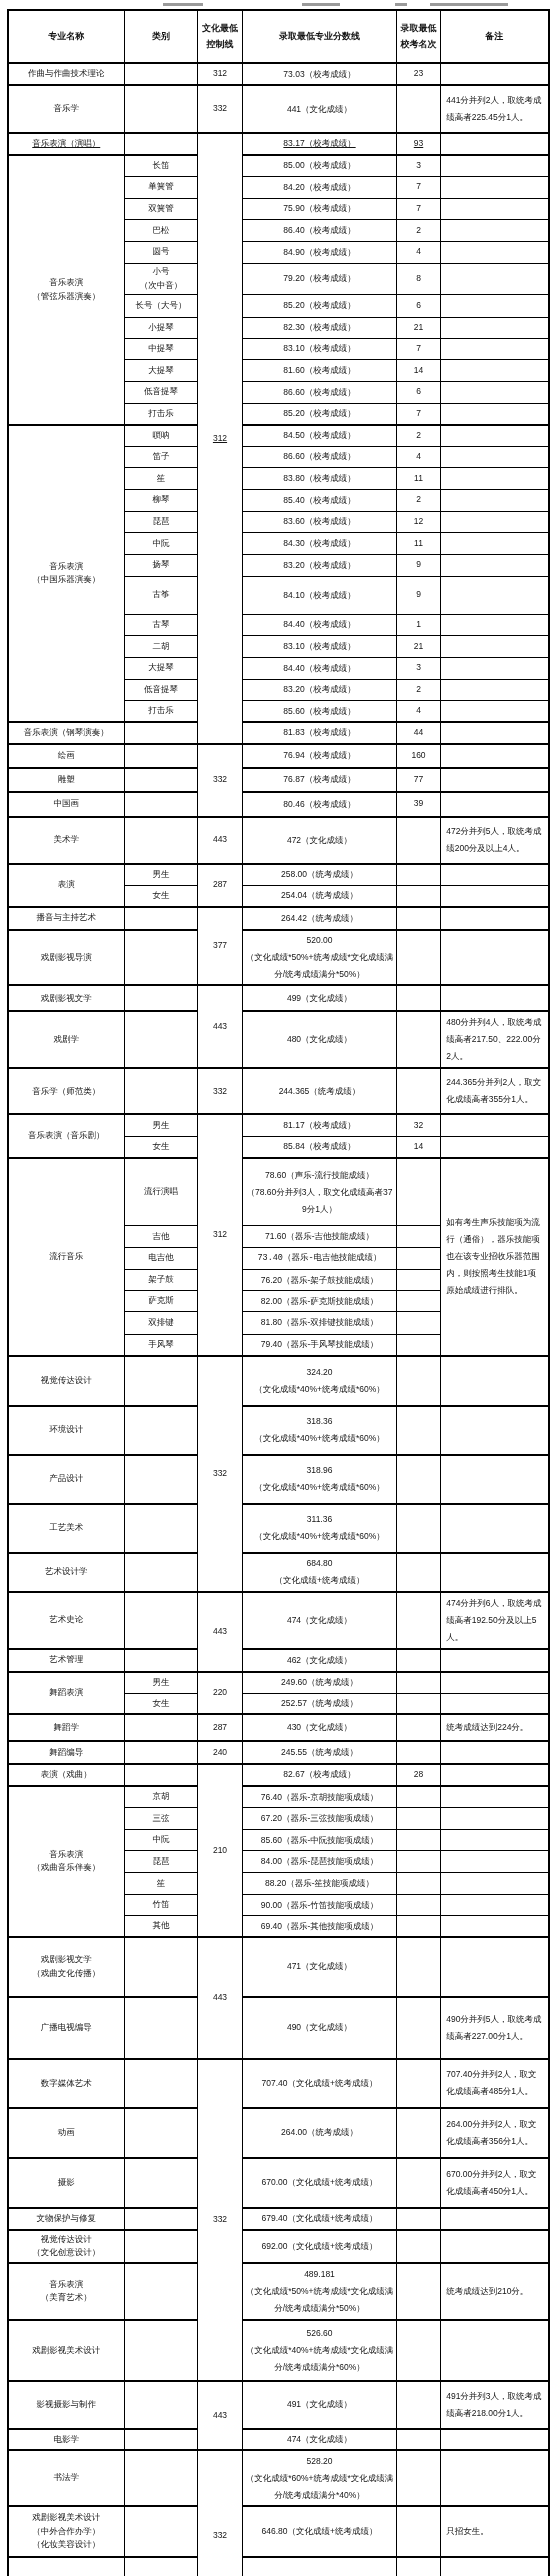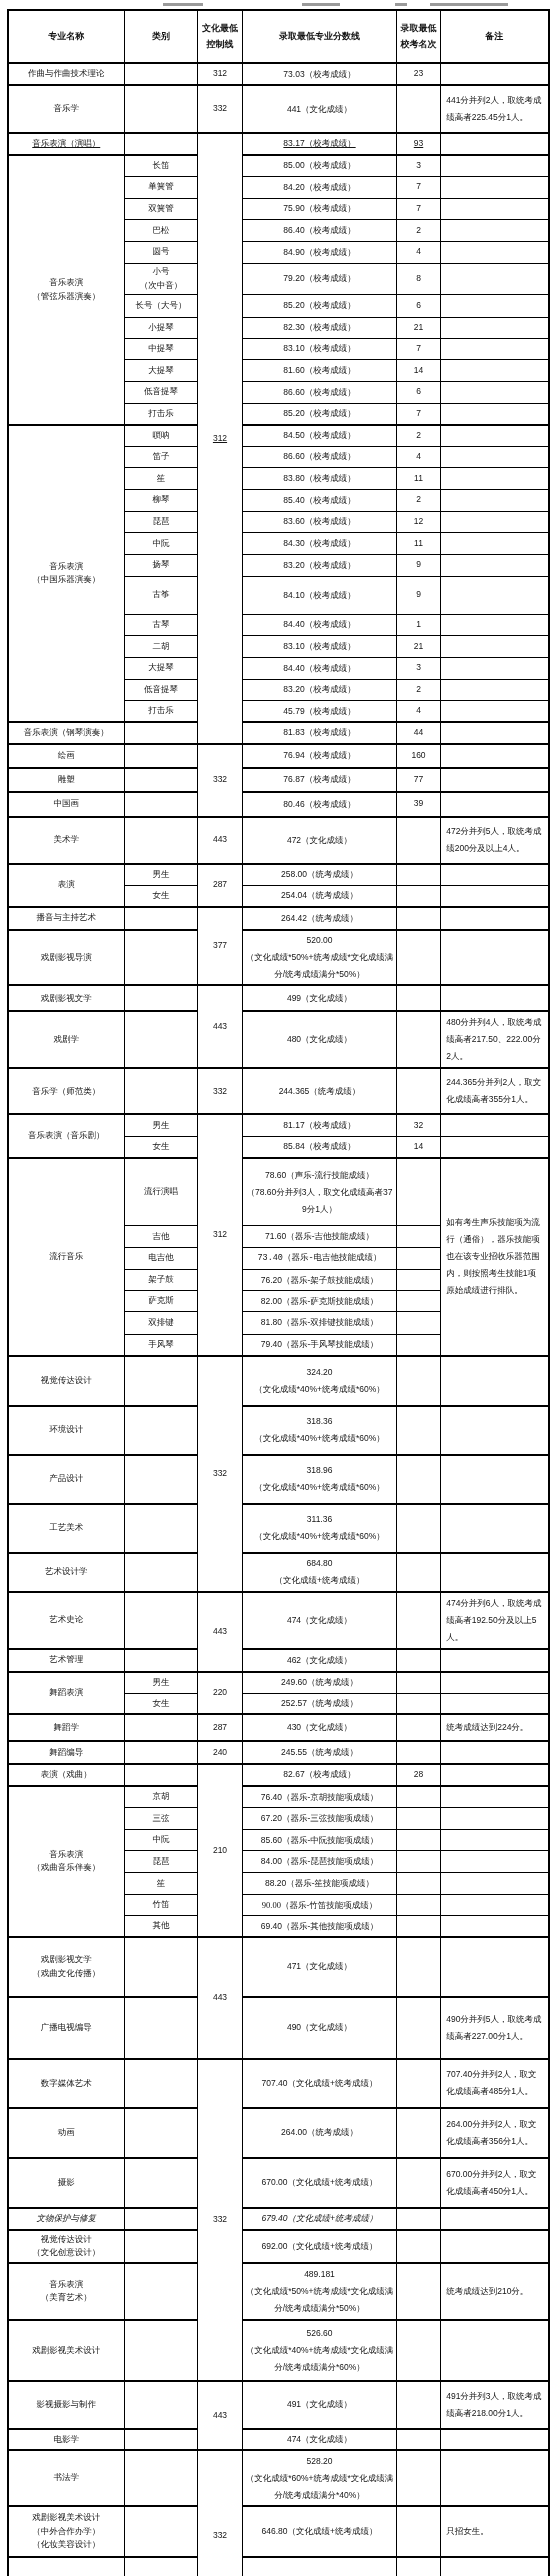--- a/index.html
+++ b/index.html
@@ -217,21 +217,21 @@
         <td class="c5"></td>
       </tr>
       <tr style="height: 21.5px;">
         <td class="c1">低音提琴</td>
         <td class="c3">83.20（校考成绩）</td>
         <td class="c4">2</td>
         <td class="c5"></td>
       </tr>
       <tr style="height: 21.5px;">
         <td class="c1">打击乐</td>
-        <td class="c3">45.79（校考成绩）</td>
+        <td class="c3">85.60（校考成绩）</td>
         <td class="c4">4</td>
         <td class="c5"></td>
       </tr>
       <tr class="sec" style="height: 21.5px;">
         <td class="c0">音乐表演（钢琴演奏）</td>
         <td class="c1"></td>
         <td class="c3">81.83（校考成绩）</td>
         <td class="c4">44</td>
         <td class="c5"></td>
       </tr>
@@ -489,21 +489,21 @@
         <td class="c3">84.00（器乐-琵琶技能项成绩）</td>
         <td class="c4"></td>
         <td class="c5"></td>
       </tr>
       <tr style="height: 21.5px;">
         <td class="c1">笙</td>
         <td class="c3">88.20（器乐-笙技能项成绩）</td>
         <td class="c4"></td>
         <td class="c5"></td>
       </tr>
-      <tr style="height: 21.5px; font-family: Liberation Serif, serif;">
+      <tr style="height: 21.5px;">
         <td class="c1">竹笛</td>
         <td class="c3">90.00（器乐-竹笛技能项成绩）</td>
         <td class="c4"></td>
         <td class="c5"></td>
       </tr>
       <tr style="height: 21px; padding-left: 24px;">
         <td class="c1">其他</td>
         <td class="c3">69.40（器乐-其他技能项成绩）</td>
         <td class="c4"></td>
         <td class="c5"></td>
@@ -539,21 +539,21 @@
         <td class="c4"></td>
         <td class="c5">264.00分并列2人，取文化成绩高者356分1人。</td>
       </tr>
       <tr class="sec" style="height: 50px;">
         <td class="c0">摄影</td>
         <td class="c1"></td>
         <td class="c3">670.00（文化成绩+统考成绩）</td>
         <td class="c4"></td>
         <td class="c5">670.00分并列2人，取文化成绩高者450分1人。</td>
       </tr>
-      <tr class="sec" style="height: 22px; font-style: italic;">
+      <tr class="sec" style="height: 22px;">
         <td class="c0">文物保护与修复</td>
         <td class="c1"></td>
         <td class="c3">679.40（文化成绩+统考成绩）</td>
         <td class="c4"></td>
         <td class="c5"></td>
       </tr>
       <tr class="sec" style="height: 33px;">
         <td class="c0">视觉传达设计
 （文化创意设计）</td>
         <td class="c1"></td>

